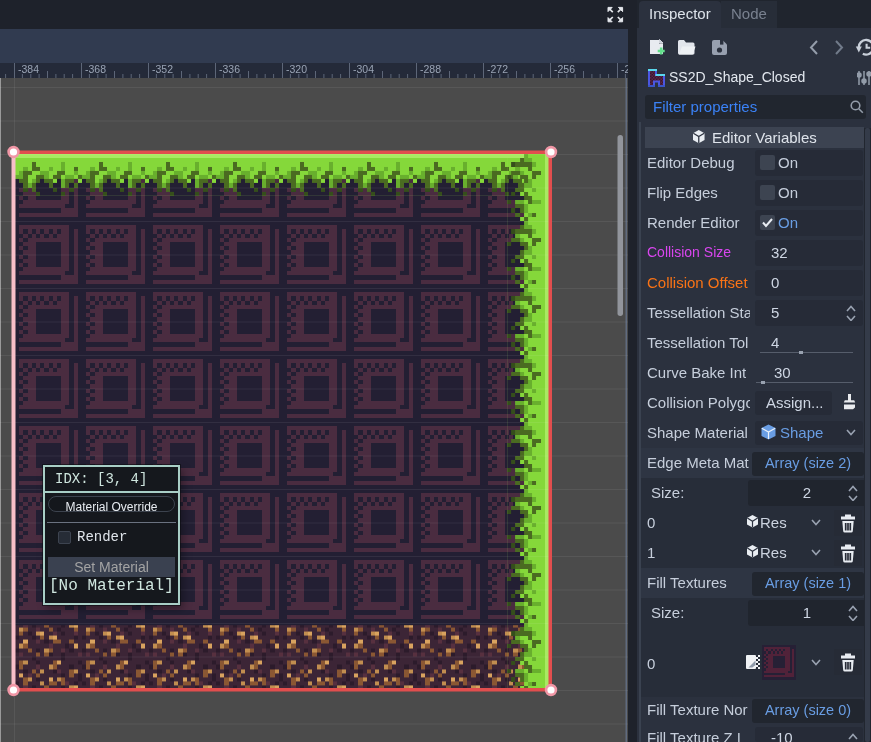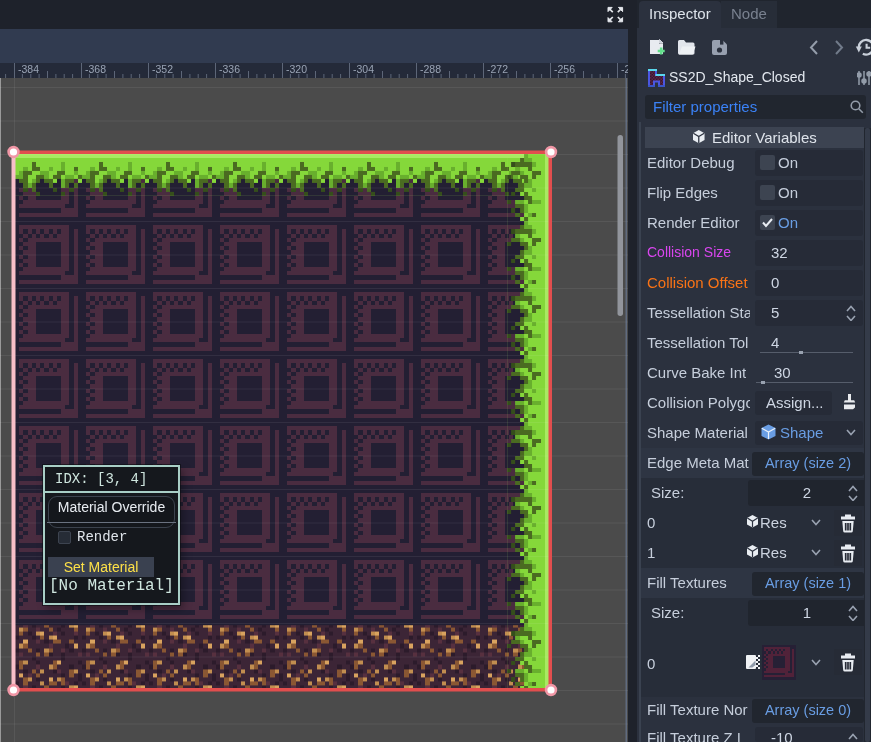--- a/index.html
+++ b/index.html
@@ -190,25 +190,25 @@
         <line x1="621" y1="9" x2="617.8" y2="12.2" stroke-width="1.7"></line>
 <polygon points="608,21.8 612.2,21.8 608,17.6"></polygon>
         <line x1="609.6" y1="20.2" x2="612.8" y2="17" stroke-width="1.7"></line>
 <polygon points="622.6,21.8 618.4,21.8 622.6,17.6"></polygon>
         <line x1="621" y1="20.2" x2="617.8" y2="17" stroke-width="1.7"></line>
 </g>
 </svg>
 <div style="position:absolute;left:4px;top:465px;width:137px;height:140px;background:#15181d;border:2px solid #a8cec6;box-sizing:border-box;box-shadow:0 0 0 1px rgba(10,12,16,0.6),3px 4px 8px rgba(0,0,0,0.35);font-family:'Liberation Mono',monospace;margin-left:39px;">
 <div style="position:absolute;left:10px;top:4px;font-size:14px;color:#cfe6df;white-space:nowrap">IDX: [3, 4]</div>
 <div style="position:absolute;left:0px;top:24px;width:133px;height:2px;background:#a8cec6"></div>
-<div style="position:absolute;left:3px;top:29px;width:127px;height:32px;background:#14171c;border:1px solid #3c434e;border-radius:9px;font-family:'Liberation Sans',sans-serif;font-size:14px;color:#e8ecf1;text-align:center;line-height:20px">Material Override</div>
+<div style="position:absolute;left:3px;top:29px;width:127px;height:16px;background:#14171c;border:1px solid #3c434e;border-radius:9px;font-family:'Liberation Sans',sans-serif;font-size:12px;color:#e8ecf1;text-align:center;line-height:20px">Material Override</div>
 <div style="position:absolute;left:2px;top:55px;width:129px;height:1px;background:#6a7280"></div>
 <div style="position:absolute;left:13px;top:64px;width:13px;height:13px;background:#262c36;border:1px solid #3d4450;border-radius:2px"></div>
 <div style="position:absolute;left:32px;top:62px;font-family:Liberation Mono, monospace;font-size:14px;color:#dfe4ea">Render</div>
-<div style="position:absolute;left:3px;top:90px;width:106px;height:20px;background:#3a4150;font-family:'Liberation Sans',sans-serif;font-size:14px;color:#fde047;text-align:center;line-height:20px">Set Material</div>
+<div style="position:absolute;left:3px;top:90px;width:127px;height:20px;background:#3a4150;font-family:'Liberation Sans',sans-serif;font-size:14px;color:#a3a3a3;text-align:center;line-height:20px">Set Material</div>
 <div style="position:absolute;left:4px;top:110px;font-size:16px;color:#cfe6df;white-space:nowrap">[No Material]</div>
 </div>
 <div style="position:absolute;left:637px;top:0;width:234px;height:742px;background:#20252e"></div>
     <div style="position:absolute;left:637px;top:28px;width:234px;height:714px;background:#2b313e"></div>
     <div style="position:absolute;left:639px;top:1px;width:82px;height:27px;background:#2b313e;border-radius:4px 4px 0 0"></div>
     <div style="position:absolute;left:649px;top:5px;font-size:15px;color:#dde3ea">Inspector</div>
     <div style="position:absolute;left:721px;top:1px;width:56px;height:27px;background:#272d38"></div>
     <div style="position:absolute;left:731px;top:5px;font-size:15px;color:#79818f">Node</div>
     <svg width="234" height="60" style="position:absolute;left:637px;top:0" xmlns="http://www.w3.org/2000/svg">
 <g transform="translate(13,39)">

